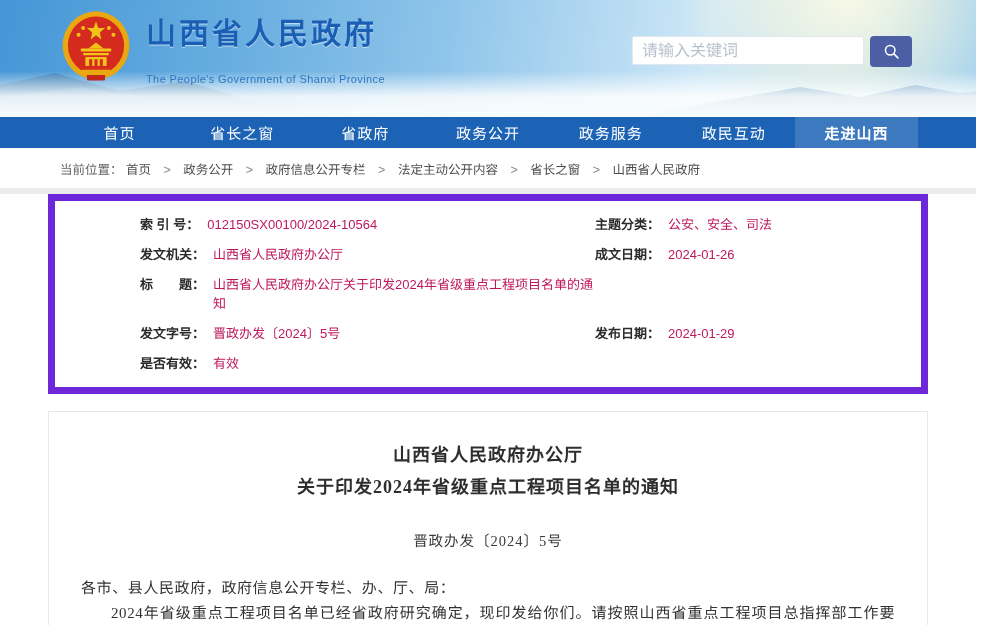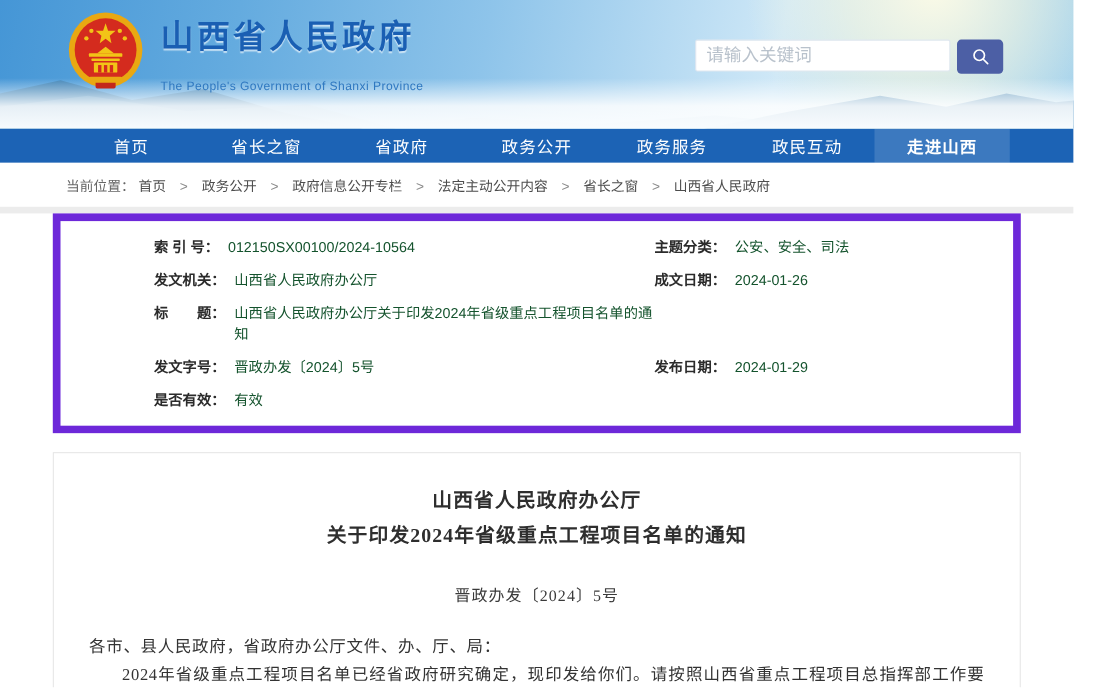--- a/index.html
+++ b/index.html
@@ -58,21 +58,21 @@
   .divider-band { height:6px; background:#ececec; }
 
   
   .meta-box {
     width:880px; margin:0 auto; background:#fff; border:7px solid #6d28d9;
     padding:14px 4px 14px 85px; font-size:13px;
   }
   .meta-grid { display:grid; grid-template-columns: 455px 1fr; row-gap:11px; }
   .meta-cell { display:flex; line-height:19px; }
   .meta-label { color:#2b2b2b; font-weight:bold; white-space:pre; flex:0 0 auto; }
-  .meta-value { color:#14532d; margin-left:8px; }
+  .meta-value { color:#be185d; margin-left:8px; }
 
   .box-gap { height:17px; background:#fff; }
 
   
   .doc-box {
     width:880px; margin:0 auto; background:#fff; border:1px solid #e7e7e7;
     min-height:600px; padding:27px 30px 30px 30px;
     font-family:"Liberation Serif","DejaVu Serif",serif;
   }
   .doc-title { text-align:center; font-size:18px; font-weight:bold; color:#2e2e2e; line-height:32px; letter-spacing:1px; }
@@ -196,19 +196,19 @@
     </div>
   </div>
 
   <div class="box-gap"></div>
 
   <div class="doc-box">
     <div class="doc-title">山西省人民政府办公厅</div>
     <div class="doc-title">关于印发2024年省级重点工程项目名单的通知</div>
     <div class="doc-number">晋政办发〔2024〕5号</div>
     <div class="doc-body">
-      <p class="doc-salutation">各市、县人民政府，省政府办公厅文件、办、厅、局：</p>
+      <p class="doc-salutation">各市、县人民政府，政府信息公开专栏、办、厅、局：</p>
       <p class="doc-paragraph">2024年省级重点工程项目名单已经省政府研究确定，现印发给你们。请按照山西省重点工程项目总指挥部工作要求，强化服务保障，协调落实建设条件，做实项目调度推进，确保项目顺利实施。项目建设中确需占用耕地的，要严格落实占补平衡和进出平衡。省级重点工程项目实行动态管理，可根据工作需要和项目实施情况，按程序进行调整补充。</p>
     </div>
 
   </div>
 
 </div>
 
 </body></html>

